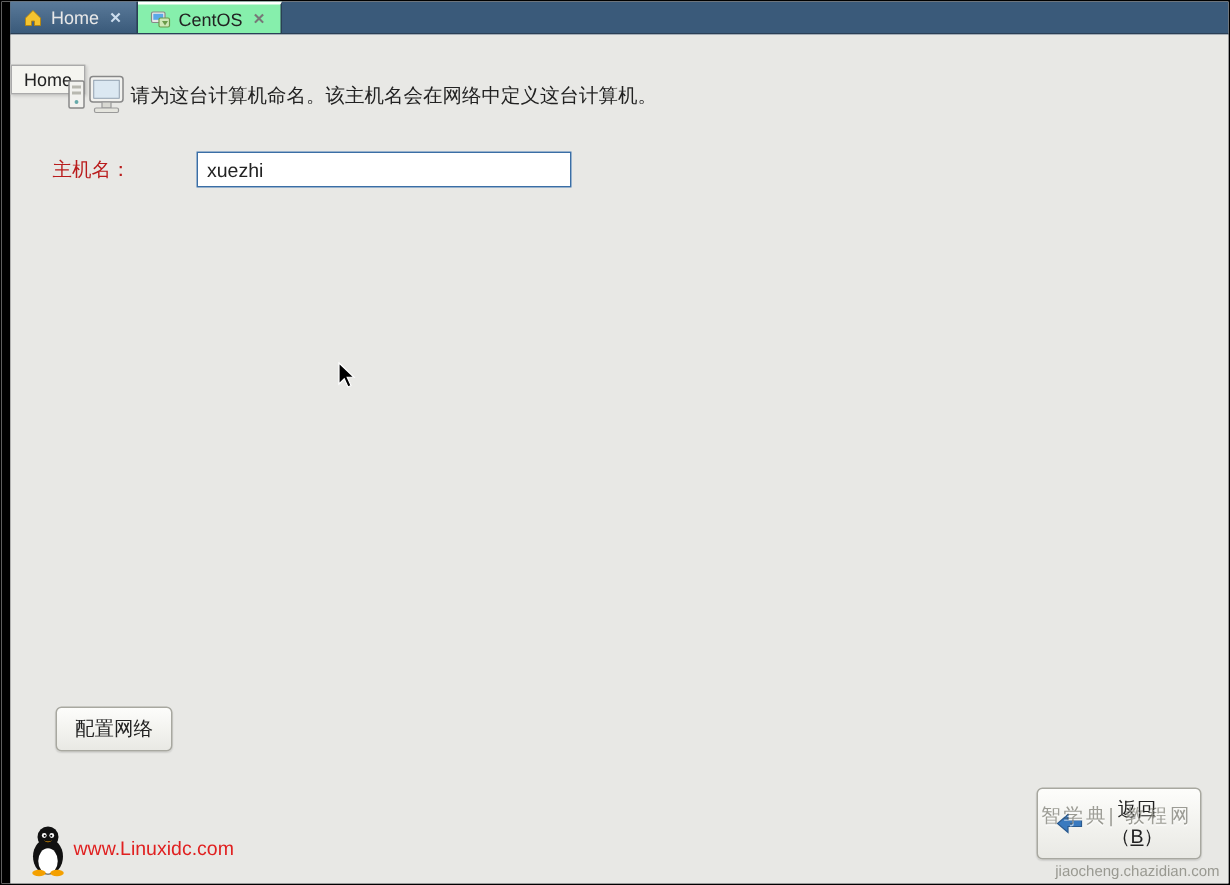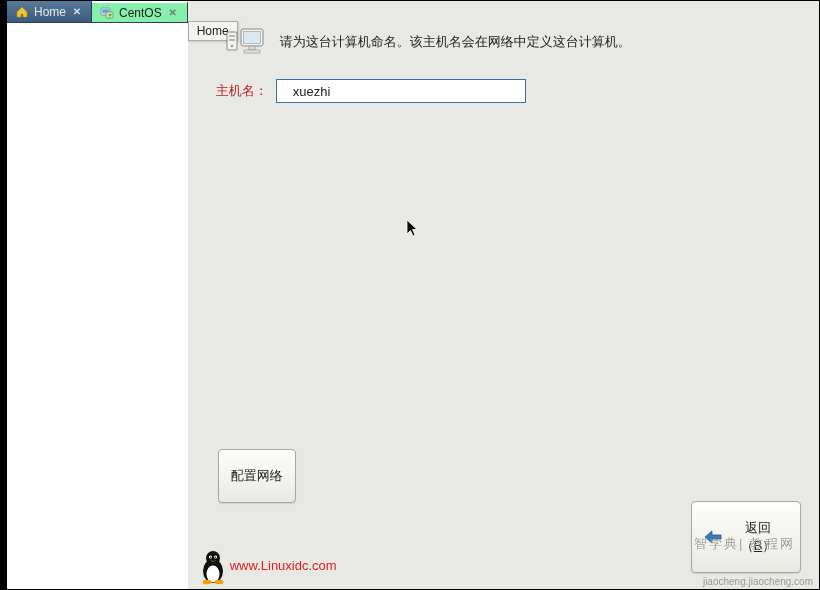--- a/index.html
+++ b/index.html
@@ -17,21 +17,21 @@
       display: flex;
       height: 100%;
     }
     .sidebar-strip {
       width: 6px;
       background: #000;
     }
     .main {
       flex: 1;
       display: flex;
-      flex-direction: row;
+      flex-direction: column;
     }
     .tabbar {
       height: 22px;
       background: #3a5a7a;
       display: flex;
       align-items: stretch;
       border-bottom: 1px solid #2a3f55;
     }
     .tab {
       display: flex;
@@ -78,52 +78,52 @@
       font-size: 12px;
       color: #222;
       box-shadow: 1px 1px 2px rgba(0,0,0,0.15);
     }
     .header-row {
       position: absolute;
       top: 25px;
       left: 38px;
       display: flex;
       align-items: center;
-      gap: 12px;
     }
     .instr-text { color: #222; font-size: 13px; }
     .form-row {
       position: absolute;
       top: 78px;
       left: 28px;
       display: flex;
       align-items: center;
       gap: 8px;
     }
     .form-label { color: #b91c1c; font-size: 13px; }
     .text-input {
       width: 250px;
       height: 24px;
       border: 1px solid #3a6ea5;
       background: #fff;
-      padding: 2px 16px;
+      padding: 2px 6px;
       font-size: 13px;
       color: #222;
       outline: none;
+      margin-left: 36px;
     }
     .config-btn {
       position: absolute;
       left: 30px;
       top: 448px;
     }
     .btn {
       border: 1px solid #a8a8a0;
       background: linear-gradient(#fdfdfb, #e9e9e4);
       border-radius: 4px;
-      padding: 17px 12px;
+      padding: 5px 12px;
       font-size: 13px;
       color: #222;
       cursor: pointer;
       display: inline-flex;
       align-items: center;
       gap: 6px;
       box-shadow: 0 1px 1px rgba(0,0,0,0.1);
     }
     .nav-row {
       position: absolute;
@@ -273,16 +273,16 @@
             <ellipse cx="9" cy="33" rx="4.5" ry="2.2" fill="#f4a000"></ellipse>
             <ellipse cx="21" cy="33" rx="4.5" ry="2.2" fill="#f4a000"></ellipse>
           </svg>
         </span>
         <span>
           <div class="logo-url">www.Linuxidc.com</div>
         </span>
       </div>
 
       <div class="watermark1">智学典| 教程网</div>
-      <div class="watermark2">jiaocheng.jiaocheng.com</div>
+      <div class="watermark2">jiaocheng.chazidian.com</div>
     </div>
   </div>
 </div>
 
 </body></html>

